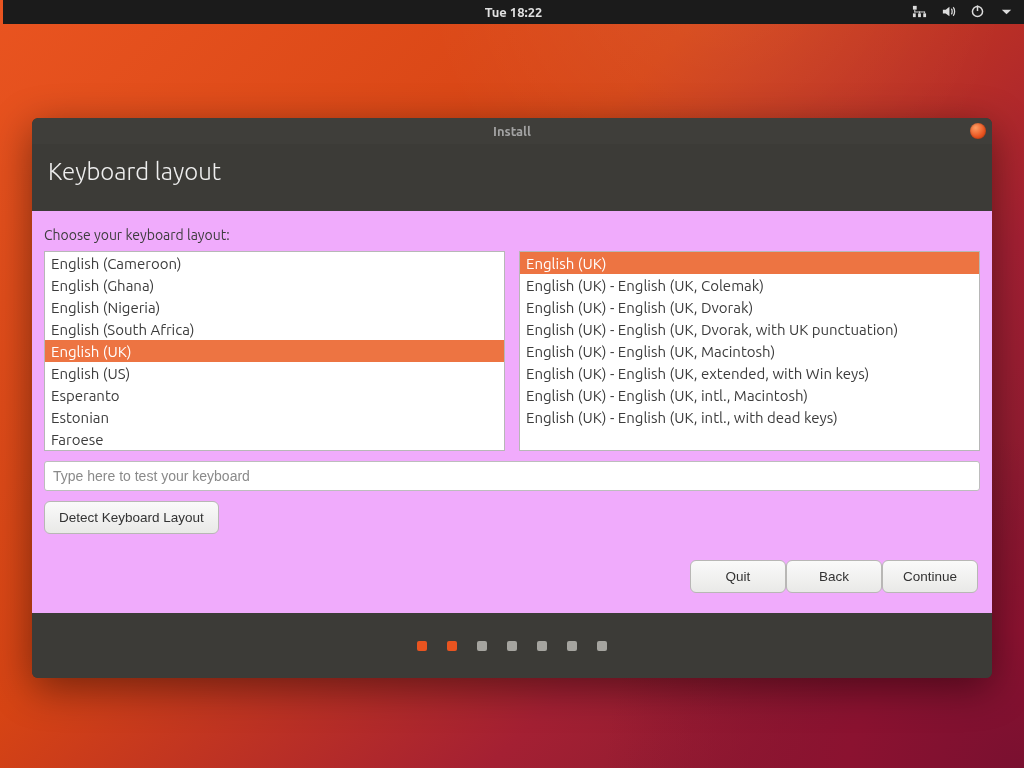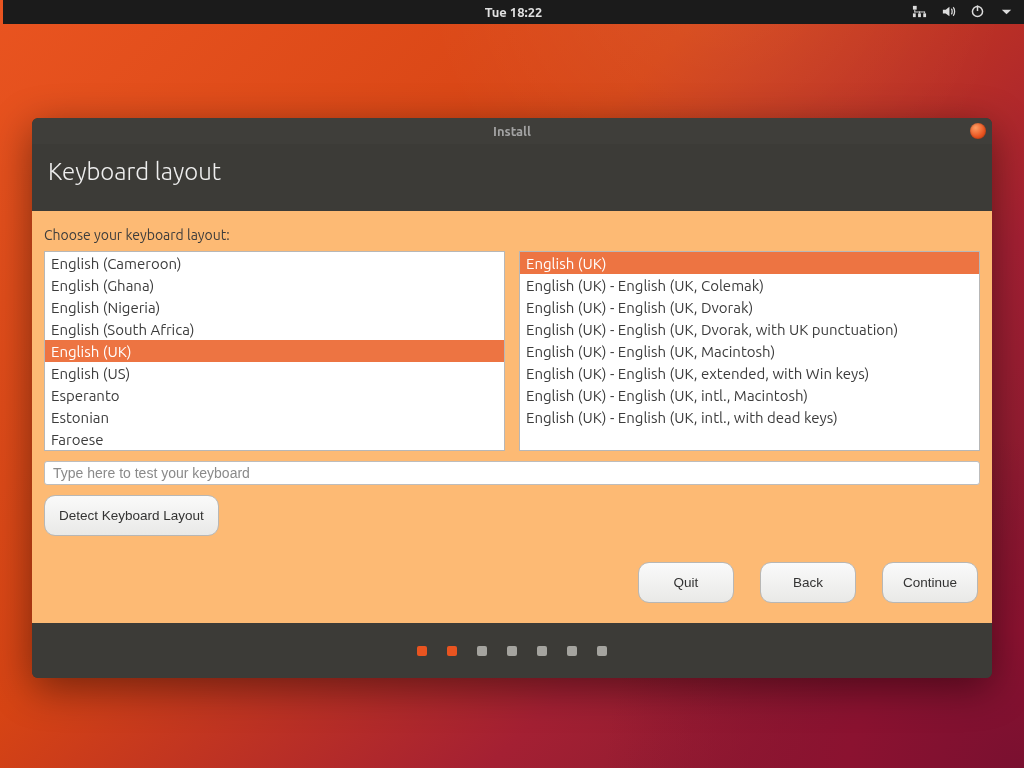--- a/index.html
+++ b/index.html
@@ -19,32 +19,32 @@
   
   .window {
     position: absolute; left: 32px; top: 118px; width: 960px; height: 560px;
     background: #3c3b37; border-radius: 6px; box-shadow: 0 10px 40px rgba(0,0,0,0.45);
     display: flex; flex-direction: column; overflow: hidden;
   }
   .titlebar { height: 26px; background: #3f3e3a; color: #a3a3a3; font-size: 13px; display: flex; align-items: center; justify-content: center; position: relative; border-top-left-radius: 6px; border-top-right-radius: 6px; font-weight: 600; }
   .titlebar .close { position: absolute; right: 6px; top: 5px; width: 16px; height: 16px; border-radius: 50%; background: radial-gradient(circle at 35% 30%, #ff9d63, #e95420 60%, #c33d10); box-shadow: inset 0 0 2px rgba(0,0,0,.4); cursor: pointer; }
   .header { background: #3c3b37; padding: 14px 16px 26px; }
   .header h1 { color: #efefef; font-weight: 300; font-size: 24px; }
-  .content { background: #fdba74; flex: 0 0 auto; padding: 14px 12px 20px; color: #3c3c3c; font-size: 14px; }
+  .content { background: #f0abfc; flex: 0 0 auto; padding: 14px 12px 20px; color: #3c3c3c; font-size: 14px; }
   .content-label { margin: 2px 0 8px 0; font-size: 14px; }
   .lists { display: flex; gap: 14px; }
   .listbox { flex: 1 1 0; background: #fff; border: 1px solid #b7b7b7; height: 200px; overflow: hidden; font-size: 15px; }
   .listbox .item { padding: 2.5px 6px; white-space: nowrap; cursor: pointer; }
   .listbox .item.selected { background: #ed7442; color: #fff; }
   .test-row { margin-top: 10px; }
-  .test-input { width: 100%; height: 24px; border: 1px solid #bdbdbd; border-radius: 3px; padding: 0 8px; font-size: 14px; color: #333; background: #fff; }
+  .test-input { width: 100%; height: 30px; border: 1px solid #bdbdbd; border-radius: 3px; padding: 0 8px; font-size: 14px; color: #333; background: #fff; }
   .test-input::placeholder { color: #8a8a8a; }
   .detect-row { margin-top: 10px; }
-  .gtk-btn { display: inline-flex; align-items: center; justify-content: center; height: 41px; padding: 0 14px; font-size: 13.5px; color: #333; background: linear-gradient(#fafafa,#e9e9e7); border: 1px solid #b8b7b5; border-radius: 11px; cursor: pointer; }
-  .footer-btns { display: flex; justify-content: flex-end; gap: 26px; margin-top: 26px; padding-right: 2px; }
+  .gtk-btn { display: inline-flex; align-items: center; justify-content: center; height: 33px; padding: 0 14px; font-size: 13.5px; color: #333; background: linear-gradient(#fafafa,#e9e9e7); border: 1px solid #b8b7b5; border-radius: 6px; cursor: pointer; }
+  .footer-btns { display: flex; justify-content: flex-end; gap: 0; margin-top: 26px; padding-right: 2px; }
   .footer-btns .gtk-btn { width: 96px; }
   .pager-bar { flex: 1 1 auto; background: #3c3b37; display: flex; align-items: center; justify-content: center; gap: 20px; }
   .dot { width: 10px; height: 10px; border-radius: 2px; background: #a5a49f; }
   .dot.active { background: #e95420; }
 </style>
 </head>
 <body>
 
 <div class="panel">
   <div class="clock">Tue 18:22</div>

